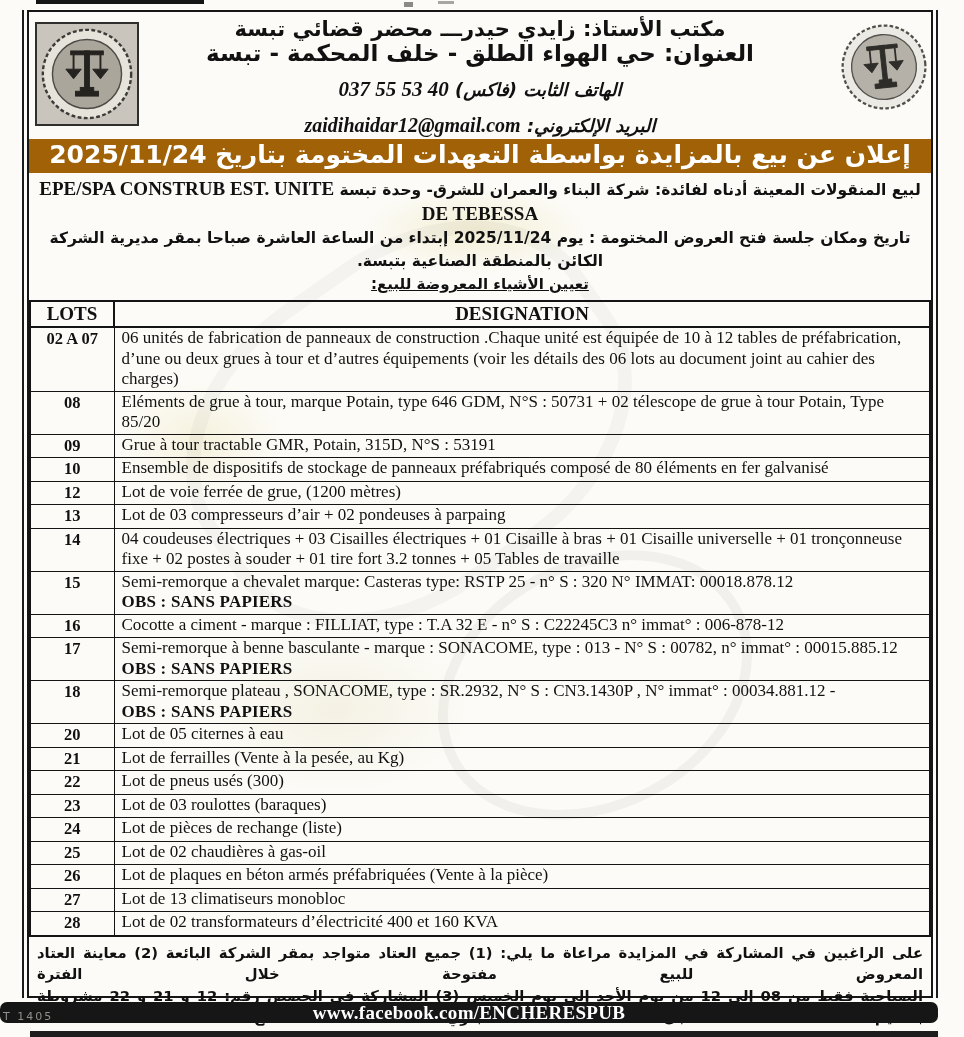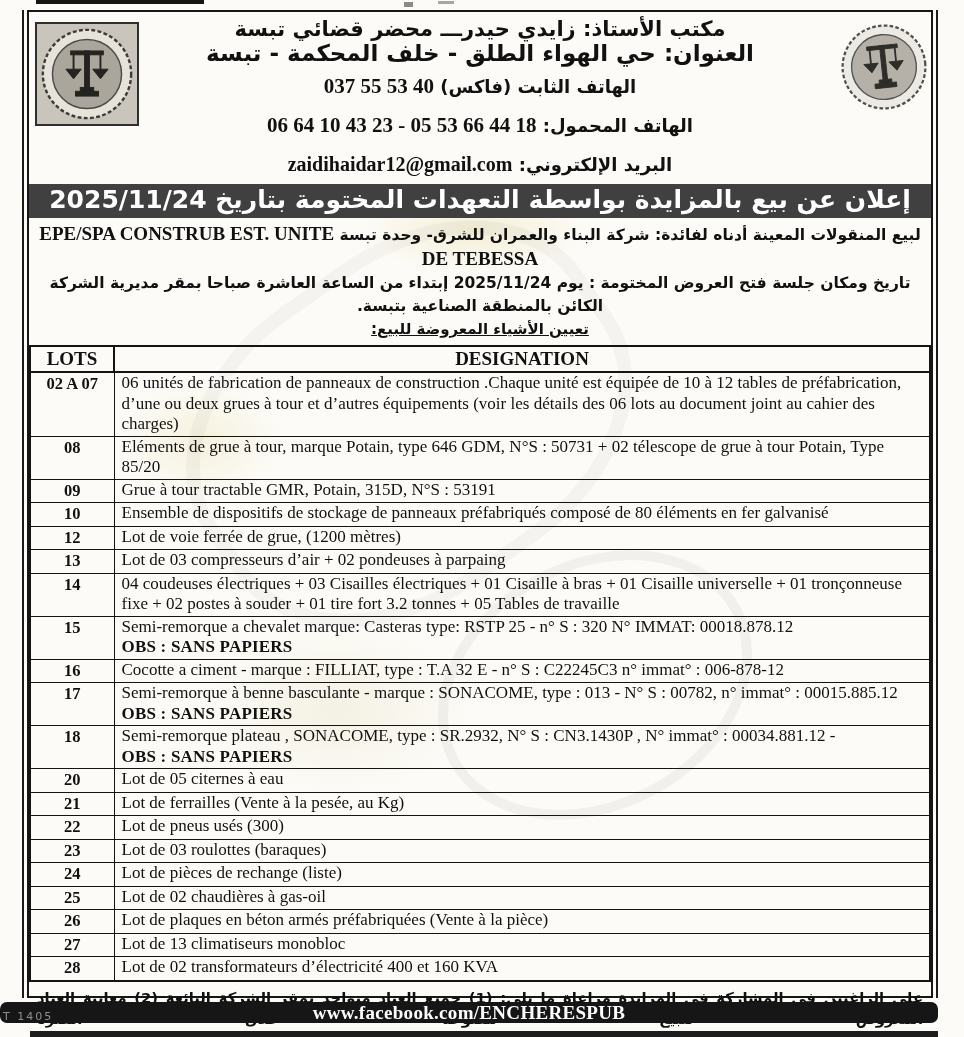--- a/index.html
+++ b/index.html
@@ -31,31 +31,31 @@
   }
   .doc-inner{
     box-sizing:border-box; height:100%; border:2.5px solid #161616;
     display:flex; flex-direction:column; background:transparent;
   }
   
   .header{position:relative; text-align:center; padding-top:5px;}
   .header-text{margin:0 122px;}
   .h-office{font-size:21px; font-weight:bold; line-height:25px;}
   .h-address{font-size:23px; font-weight:bold; line-height:21px; margin-top:1px;}
-  .h-line{font-size:18px; font-weight:bold; line-height:33px; margin-top:6px;}
+  .h-line{font-size:18px; font-weight:bold; line-height:21px; margin-top:15px;font-style:italic;}
   .h-line .num{font-family:"Liberation Serif",serif; font-size:21px; font-weight:bold; letter-spacing:.5px;}
   .h-line .latin{font-family:"Liberation Serif",serif; font-size:20px; font-weight:bold;}
   .stamp{position:absolute;}
   .stamp svg{width:100%; height:100%; display:block;}
   .stamp-left{left:6px; top:10px; width:104px; height:104px;
     border:2px solid #2f2f2d; background:#c9c5bc; padding:2px; box-sizing:border-box;}
   .stamp-right{right:2px; top:4px; width:90px; height:102px; transform:rotate(-6deg); opacity:.95;}
   
   .banner{
-    background:#404040; color:#fff; text-align:center;
+    background:#a16207; color:#fff; text-align:center;
     font-size:25px; font-weight:bold; line-height:29px; padding:1px 10px 4px; margin-top:3px;
   }
   
   .intro{text-align:center; font-weight:bold; font-size:15.5px; line-height:23px; padding:4px 4px 2px;}
   .intro .latin{font-family:"Liberation Serif",serif; font-size:19px; font-weight:bold;}
   .items-heading{text-decoration:underline; font-size:15px;}
   
   table.lots{width:100%; border-collapse:collapse; font-family:"Liberation Serif",serif;
     margin-top:2px; border:2.2px solid #141414;}
   .lots th{border:2.2px solid #141414; font-size:19px; font-weight:bold; padding:1px 4px; line-height:22px;}
@@ -130,24 +130,20 @@
         </div>
 
         <div class="header-text" dir="rtl">
           <div class="h-office">مكتب الأستاذ: زايدي حيدرـــ محضر قضائي تبسة</div>
           <div class="h-address">العنوان: حي الهواء الطلق - خلف المحكمة - تبسة</div>
           <div class="h-line">
             <span>الهاتف الثابت (فاكس)</span>
             <span class="num" dir="ltr">037 55 53 40</span>
           </div>
           <div class="h-line">
-            <span>الهاتف المحمول:</span>
-            <span class="num" dir="ltr">06 64 10 43 23 - 05 53 66 44 18</span>
-          </div>
-          <div class="h-line">
             <span>البريد الإلكتروني:</span>
             <span class="latin" dir="ltr">zaidihaidar12@gmail.com</span>
           </div>
         </div>
       </div>
 
       <div class="banner" dir="rtl">إعلان عن بيع بالمزايدة بواسطة التعهدات المختومة بتاريخ 2025/11/24</div>
 
       <div class="intro" dir="rtl">
         <div>

